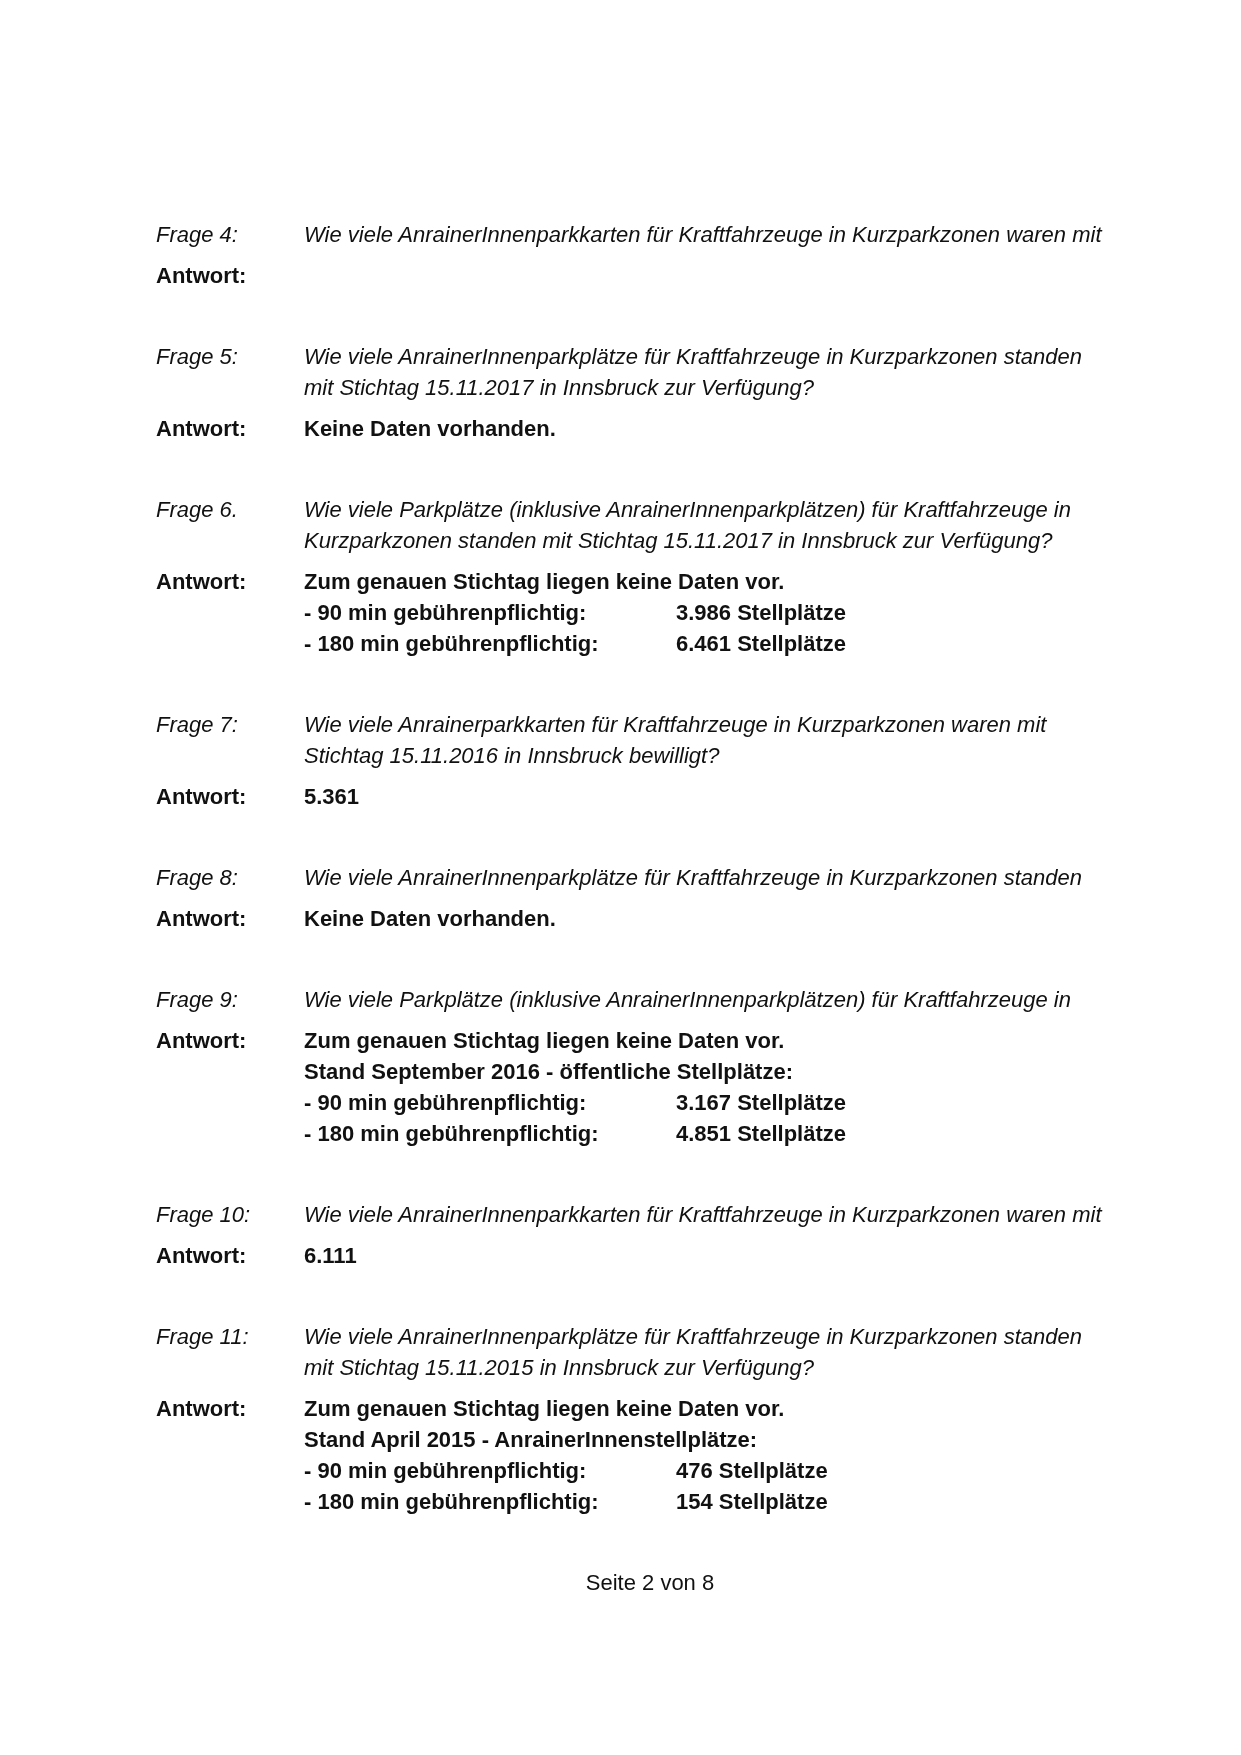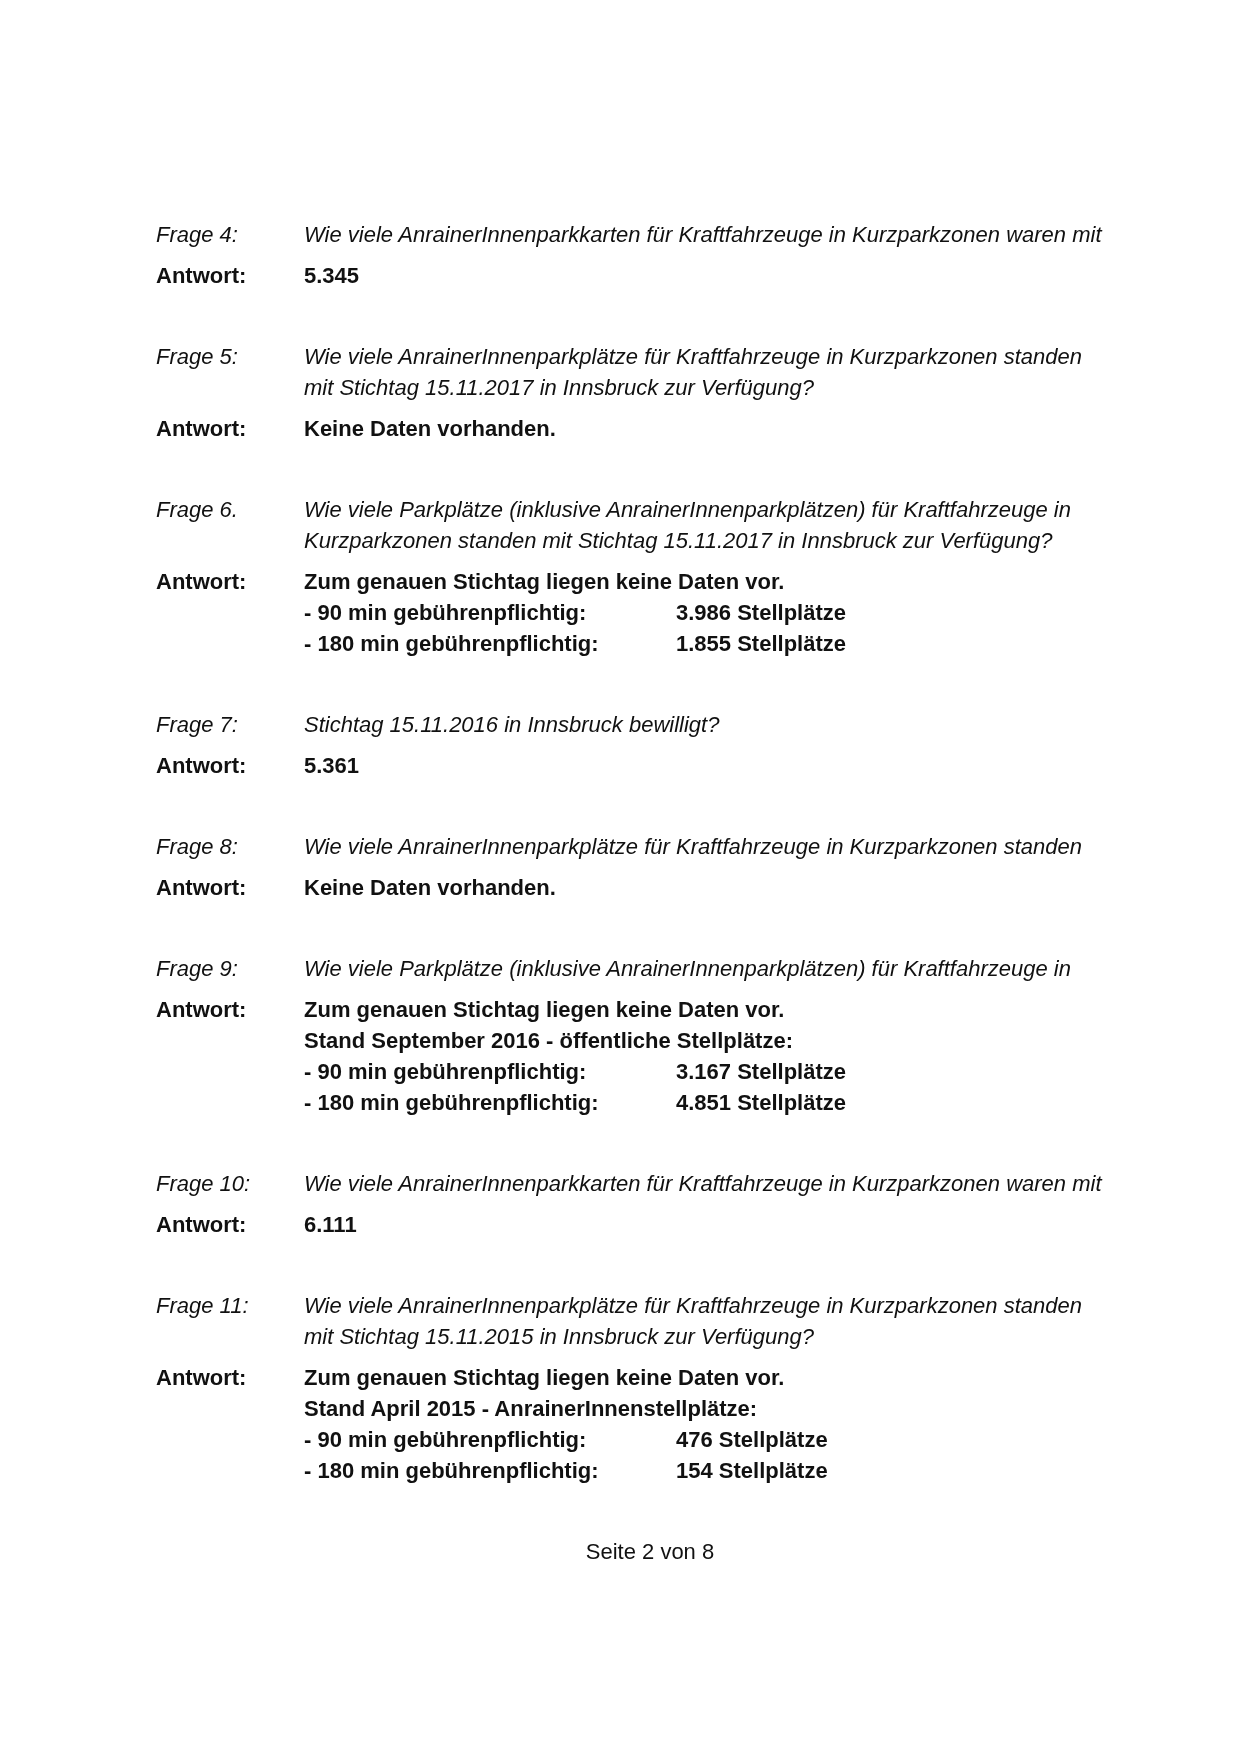--- a/index.html
+++ b/index.html
@@ -54,23 +54,20 @@
   <main class="qa-list">
   <section class="qa-block">
     <div class="row question-row">
       <div class="col-label question-label">Frage 4:</div>
       <div class="col-body question-text">
             <div class="q-line">Wie viele AnrainerInnenparkkarten für Kraftfahrzeuge in Kurzparkzonen waren mit</div>
           </div>
     </div>
     <div class="row answer-row">
       <div class="col-label answer-label">Antwort:</div>
-      <div class="col-body answer-content">
-            <div class="a-line">5.345</div>
-          </div>
     </div>
   </section>
 
   <section class="qa-block">
     <div class="row question-row">
       <div class="col-label question-label">Frage 5:</div>
       <div class="col-body question-text">
             <div class="q-line">Wie viele AnrainerInnenparkplätze für Kraftfahrzeuge in Kurzparkzonen standen</div>
             <div class="q-line">mit Stichtag 15.11.2017 in Innsbruck zur Verfügung?</div>
           </div>
@@ -89,29 +86,30 @@
       <div class="col-body question-text">
             <div class="q-line">Wie viele Parkplätze (inklusive AnrainerInnenparkplätzen) für Kraftfahrzeuge in</div>
             <div class="q-line">Kurzparkzonen standen mit Stichtag 15.11.2017 in Innsbruck zur Verfügung?</div>
           </div>
     </div>
     <div class="row answer-row">
       <div class="col-label answer-label">Antwort:</div>
       <div class="col-body answer-content">
             <div class="a-line">Zum genauen Stichtag liegen keine Daten vor.</div>
             <div class="a-line"><span class="a-col-label">- 90 min gebührenpflichtig:</span><span class="a-col-value">3.986 Stellplätze</span></div>
-            <div class="a-line"><span class="a-col-label">- 180 min gebührenpflichtig:</span><span class="a-col-value">1.855 Stellplätze</span></div>
+            <div class="a-line"><span class="a-col-label">- 180 min gebührenpflichtig:</span><span class="a-col-value">6.461 Stellplätze</span></div>
           </div>
     </div>
   </section>
 
   <section class="qa-block">
     <div class="row question-row">
       <div class="col-label question-label">Frage 7:</div>
       <div class="col-body question-text">
+            <div class="q-line">Wie viele Anrainerparkkarten für Kraftfahrzeuge in Kurzparkzonen waren mit</div>
             <div class="q-line">Stichtag 15.11.2016 in Innsbruck bewilligt?</div>
           </div>
     </div>
     <div class="row answer-row">
       <div class="col-label answer-label">Antwort:</div>
       <div class="col-body answer-content">
             <div class="a-line">5.361</div>
           </div>
     </div>
   </section>

